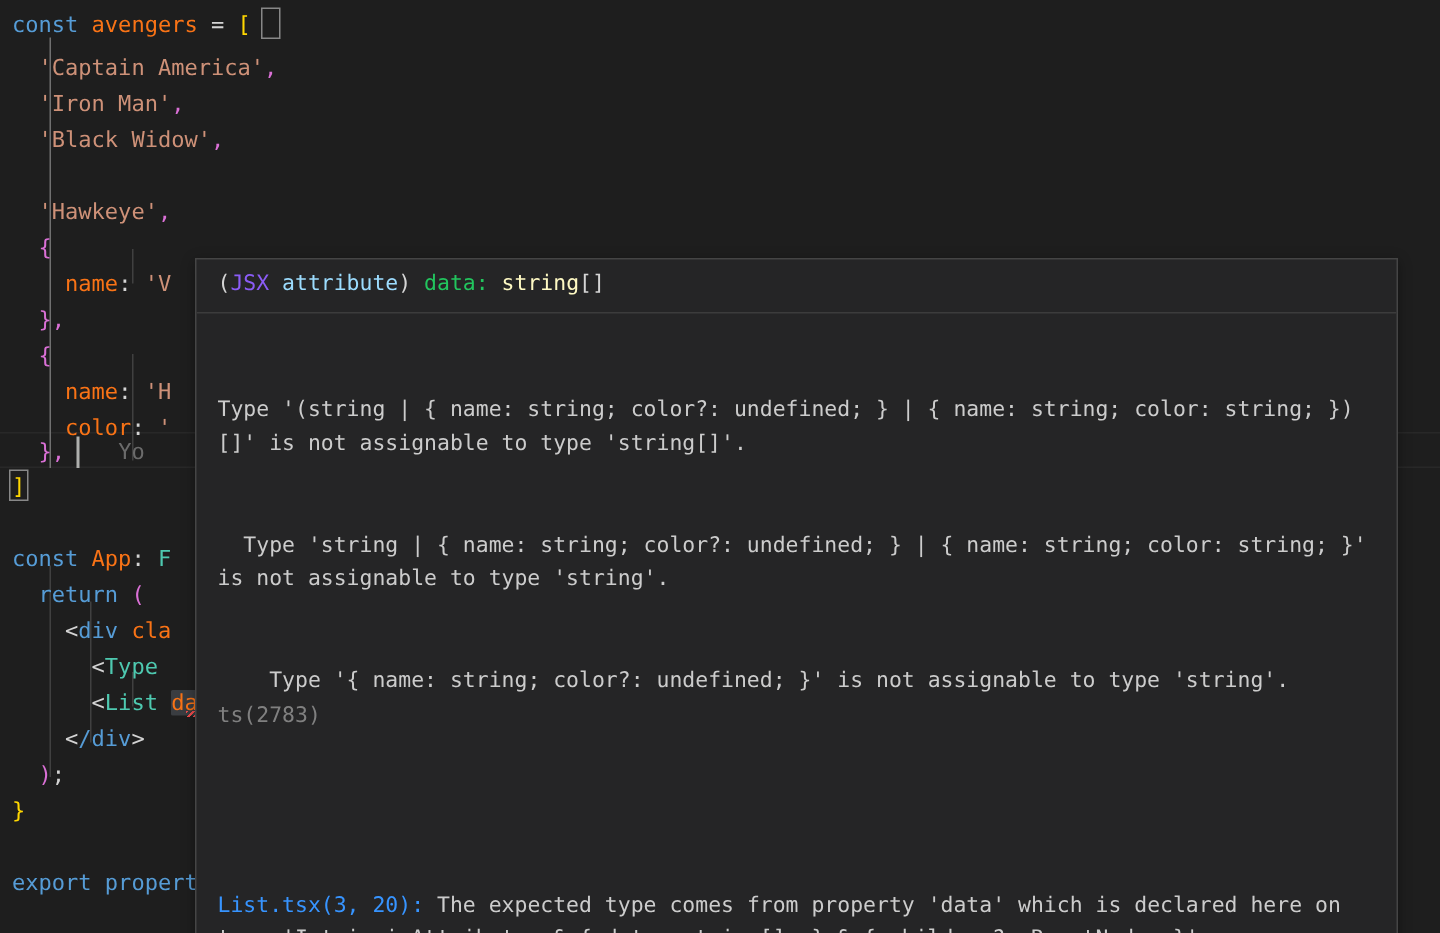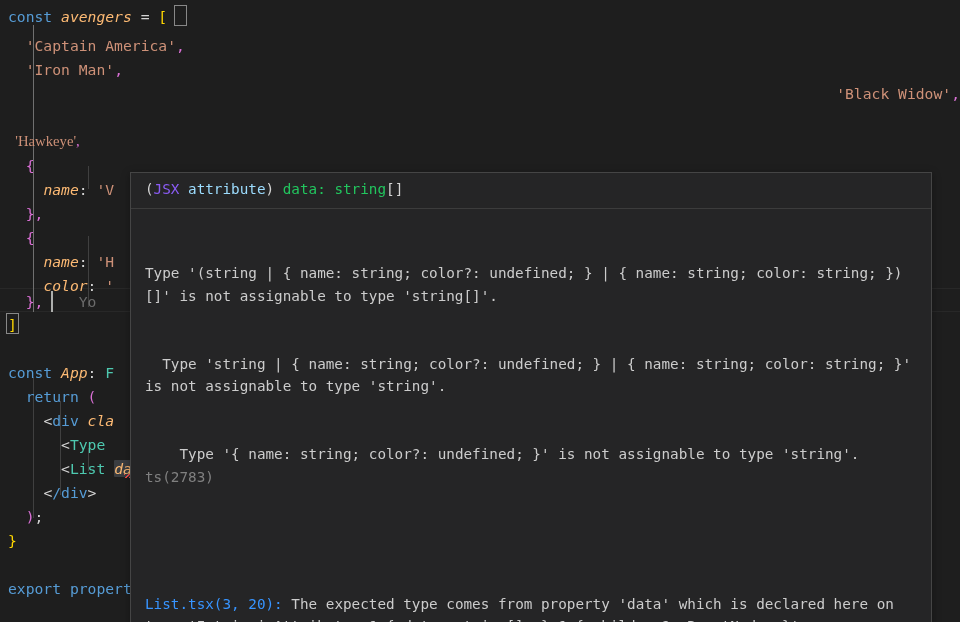--- a/index.html
+++ b/index.html
@@ -56,21 +56,21 @@
 
   
   .bracket-box {
     position: absolute;
     border: 1px solid #888888;
     pointer-events: none;
   }
 
   
   .k   { color: #569cd6; }  
-  .var { color: #fdba74; font-style: italic; }  
+  .var { color: #f97316; }  
   .str { color: #ce9178; }  
   .pun { color: #d4d4d4; }  
   .br0 { color: #ffd700; }  
   .br1 { color: #da70d6; }  
   .br2 { color: #179fff; }  
   .tag { color: #4ec9b0; }  
   .tagb{ color: #569cd6; }  
   .typ { color: #4ec9b0; }  
   .ghost { color: #6b6b6b; } 
 
@@ -146,24 +146,24 @@
 
   <div class="bracket-box" style="left:174px; top:5px; width:13px; height:21px;"></div>
   <div class="bracket-box" style="left:6px; top:313px; width:13px; height:21px;"></div>
 
   <div class="code-line" style="top:5px;"><span class="k">const</span><span class="pun"> </span><span class="var">avengers</span><span class="pun"> </span><span class="pun">=</span><span class="pun"> </span><span class="br0">[</span></div>
 
   <div class="code-line" style="top:58px;">  <span class="str">'Iron Man'</span><span class="br1">,</span></div>
 
   <div class="code-line" style="top:34px;">  <span class="str">'Captain America'</span><span class="br1">,</span></div>
 
-  <div class="code-line" style="top:82px;text-align:right;">  <span class="str">'Black Widow'</span><span class="br1">,</span></div>
-
-
-  <div class="code-line" style="top:130px;font-family:Liberation Serif, serif;">  <span class="str">'Hawkeye'</span><span class="br1">,</span></div>
+  <div class="code-line" style="top:82px;">  <span class="str">'Black Widow'</span><span class="br1">,</span></div>
+
+
+  <div class="code-line" style="top:130px;">  <span class="str">'Hawkeye'</span><span class="br1">,</span></div>
 
   <div class="code-line" style="top:154px;">  <span class="br1">{</span></div>
 
   <div class="code-line" style="top:178px;">    <span class="var">name</span><span class="pun">:</span><span class="pun"> </span><span class="str">'V</span></div>
 
   <div class="code-line" style="top:202px;">  <span class="br1">}</span><span class="br1">,</span></div>
 
   <div class="code-line" style="top:226px;">  <span class="br1">{</span></div>
 
   <div class="code-line" style="top:250px;">    <span class="var">name</span><span class="pun">:</span><span class="pun"> </span><span class="str">'H</span></div>
@@ -191,21 +191,21 @@
   <div class="code-line" style="top:481px;">    <span class="pun">&lt;</span><span class="tagb">/div</span><span class="pun">&gt;</span></div>
 
   <div class="code-line" style="top:505px;">  <span class="br1">)</span><span class="pun">;</span></div>
 
   <div class="code-line" style="top:529px;"><span class="br0">}</span></div>
 
   <div class="code-line" style="top:577px;"><span class="k">export</span><span class="pun"> </span><span class="k">property</span><span class="pun"> </span><span class="var">App</span><span class="pun">;</span></div>
 
   <div id="hover" style="left:130px; top:172px; width:802px;">
 
-    <div id="hover-header"><span class="pun">(</span><span style="color:#8b5cf6">JSX</span><span style="color:#9cdcfe"> attribute</span><span class="pun">) </span><span style="color:#22c55e">data: </span><span style="color:#22c55e">string</span><span style="color:#d4d4d4">[]</span></div>
+    <div id="hover-header"><span class="pun">(</span><span style="color:#8b5cf6">JSX</span><span style="color:#9cdcfe"> attribute</span><span class="pun">) </span><span style="color:#22c55e">data: </span><span style="color:#fef9c3">string</span><span style="color:#d4d4d4">[]</span></div>
 
     <div id="hover-body">
       <p class="hover-para">Type '(string | { name: string; color?: undefined; } | { name: string; color: string; })[]' is not assignable to type 'string[]'.</p>
       <p class="hover-para">  Type 'string | { name: string; color?: undefined; } | { name: string; color: string; }' is not assignable to type 'string'.</p>
       <p class="hover-para"><span>    Type '{ name: string; color?: undefined; }' is not assignable to type 'string'. </span><span class="errcode">ts(2783)</span></p>
       <div class="hover-gap"></div>
       <p class="hover-para"><span class="filelink">List.tsx(3, 20):</span><span> The expected type comes from property 'data' which is declared here on type 'IntrinsicAttributes &amp; { data: string[]; } &amp; { children?: ReactNode; }'</span></p>
     </div>
 
   </div>

